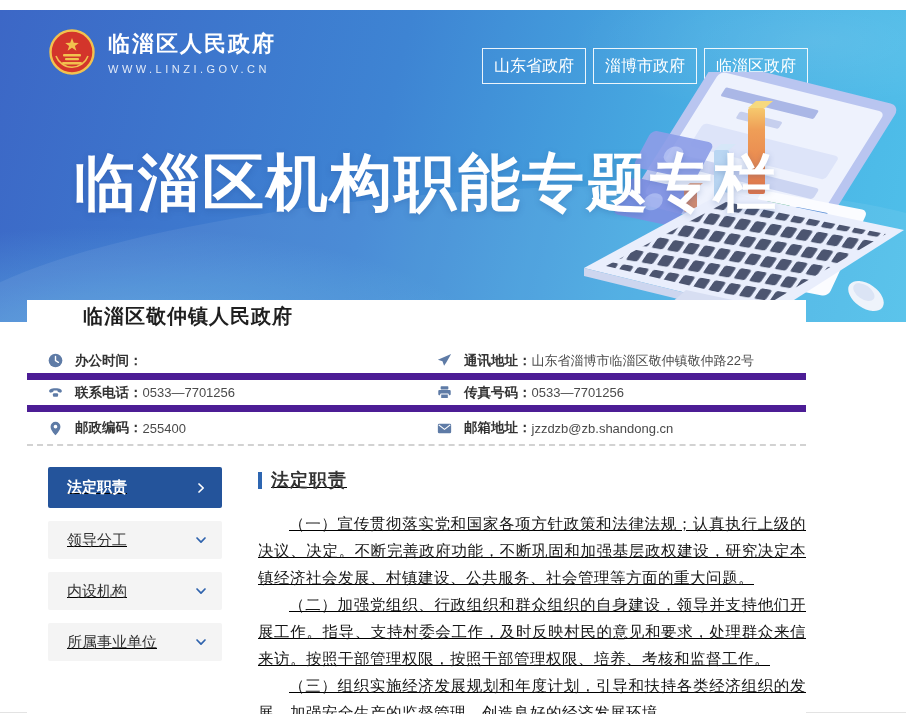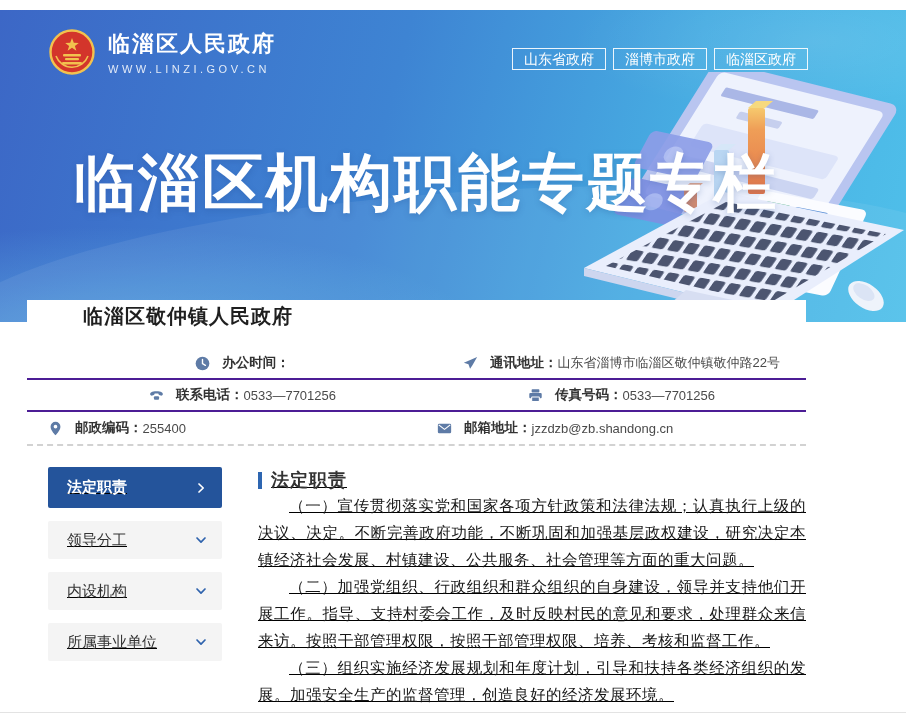--- a/index.html
+++ b/index.html
@@ -21,22 +21,22 @@
     background:rgba(255,255,255,.07); border-radius:50%;
     transform:rotate(-4deg);
   }
   .gov-head { position:absolute; top:18px; left:48px; display:flex; align-items:center;justify-content:flex-end; }
   .emblem { width:48px; height:48px; flex-shrink:0; }
   .site-id { margin-left:12px; color:#fff; }
   .site-name { font-size:22px; font-weight:bold; letter-spacing:2px; }
   .site-url { font-size:11px; letter-spacing:3.5px; color:rgba(255,255,255,.85); margin-top:4px; }
   .gov-links { position:absolute; top:38px; right:98px; display:flex; gap:7px; }
   .gov-link {
-    border:1px solid rgba(255,255,255,.9); color:#fff; font-size:14px;
-    padding:3px 11px; line-height:14px; cursor:pointer; background:transparent;
+    border:1px solid rgba(255,255,255,.9); color:#fff; font-size:16px;
+    padding:10px 11px; line-height:14px; cursor:pointer; background:transparent;
     white-space:nowrap;
   }
   .banner-title {
     position:absolute; top:131px; left:74px; z-index:2;
     color:#fff; font-size:62px; font-weight:900; letter-spacing:2px;
     text-shadow:0 2px 6px rgba(30,70,140,.25); white-space:nowrap;
   }
   .laptop-wrap { position:absolute; top:62px; right:0; width:340px; height:250px; z-index:1; }
 
   
@@ -49,21 +49,21 @@
   
   .content { position:absolute; top:333px; left:27px; width:779px; z-index:4; background:#fff; }
 
   .contacts {
     margin-top:15px;
     display:grid; grid-template-columns:410px 369px;
     border-bottom:2px dashed #d2d2d2; 
   }
   .contact-cell { height:32px; display:flex; align-items:center; }
   .contact-cell.col-l { padding-left:21px; }
-  .contact-cell.row-0, .contact-cell.row-1 { border-bottom:2px solid #4c1d95;justify-content:center; }
+  .contact-cell.row-0, .contact-cell.row-1 { border-bottom:7px solid #4c1d95; }
   .c-icon { width:15px; height:15px; margin-right:12px; flex-shrink:0; }
   .c-label { font-size:13.5px; font-weight:bold; color:#333; white-space:nowrap; }
   .c-value { font-size:13px; color:#4a4a4a; white-space:nowrap; }
 
   .body-row { display:flex; margin-top:21px;text-decoration:underline; }
 
   .sidebar { width:174px; margin-left:21px; flex-shrink:0; }
   .side-item {
     height:38px; margin-bottom:13px; background:#f4f4f4; border-radius:2px;
     display:flex; align-items:center; justify-content:space-between;
@@ -74,21 +74,21 @@
 
   .main { flex:1; margin-left:36px; min-width:0; }
   .heading { display:flex; align-items:center; margin-top:1px; }
   .heading-bar { width:4px; height:17px; background:#2e66b1; margin-right:9px; }
   .heading-text { font-size:18px; font-weight:bold; color:#333; letter-spacing:1px; }
   .main p {
     font-family:"Liberation Serif","DejaVu Serif",serif;
     font-size:15.5px; line-height:27px; color:#161616;
     text-align:justify; text-indent:2em; letter-spacing:.5px;
   }
-  .main p:first-of-type { margin-top:0; }
+  .main p:first-of-type { margin-top:18px; }
 
   .footer-line { position:absolute; left:0; right:0; bottom:1px; border-top:1px solid #e3e3e3; }
 </style>
 </head>
 <body>
 
 <div class="page">
 
   <div class="banner">
     <div class="banner-wave"></div>

